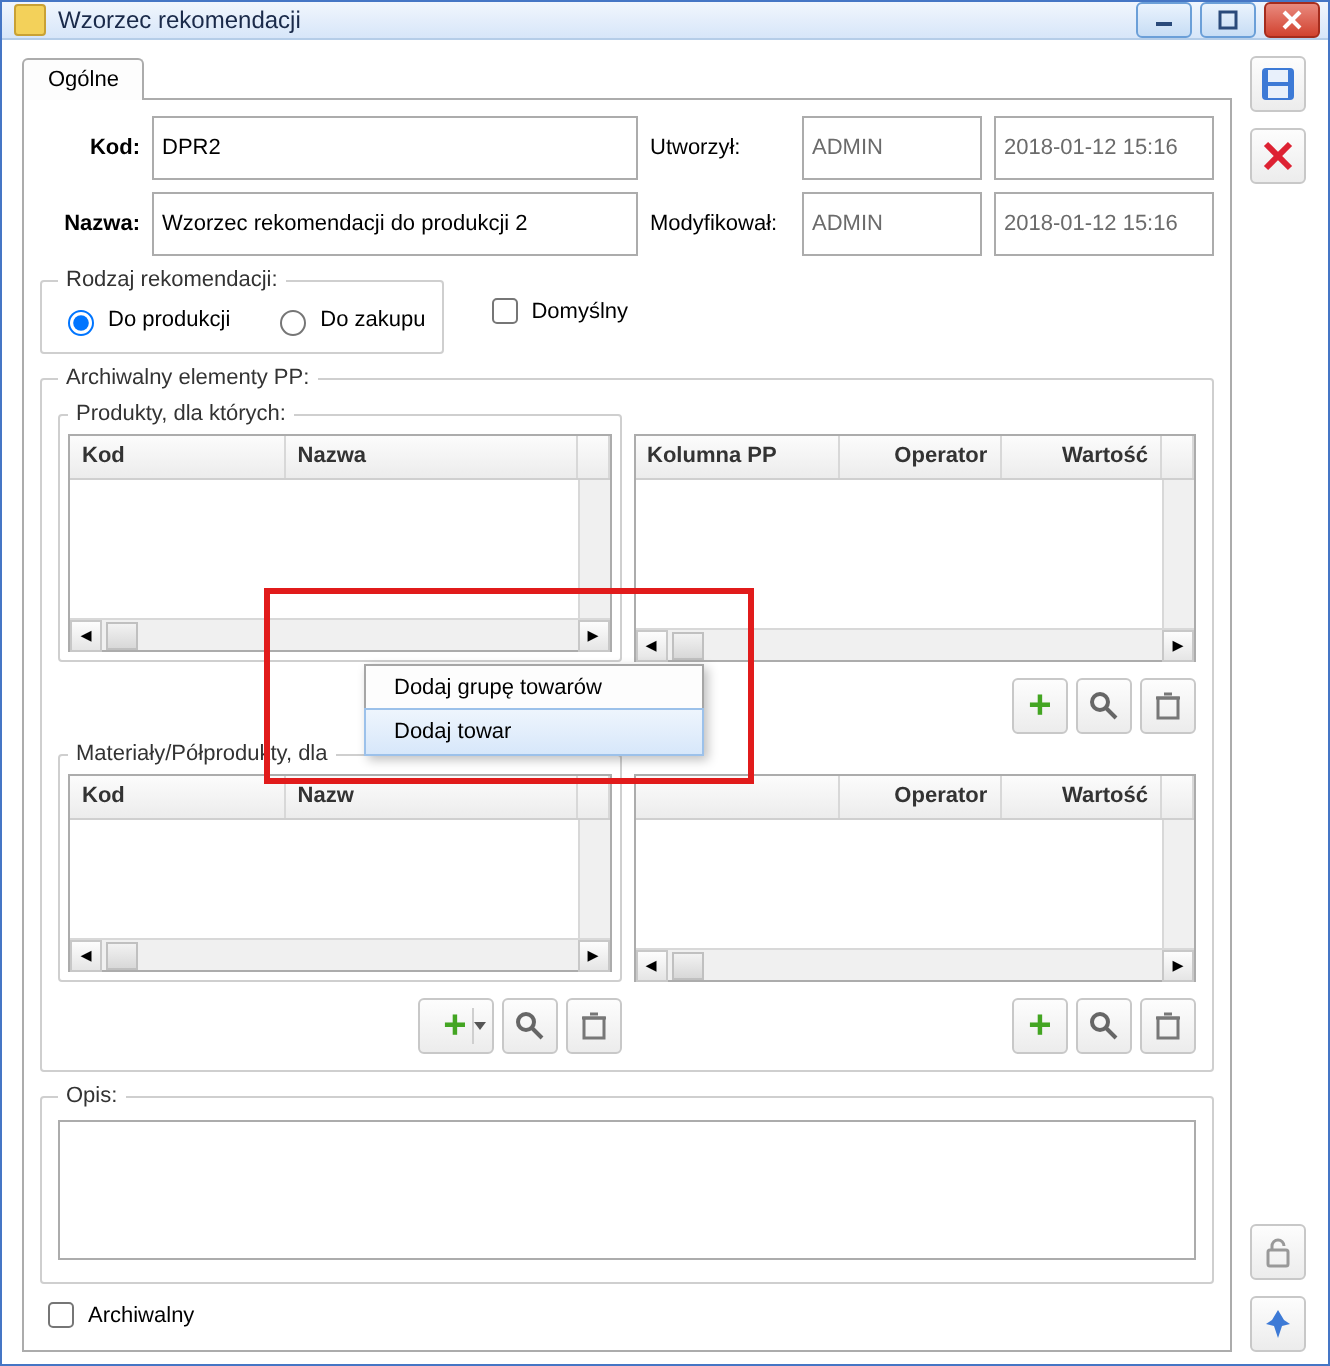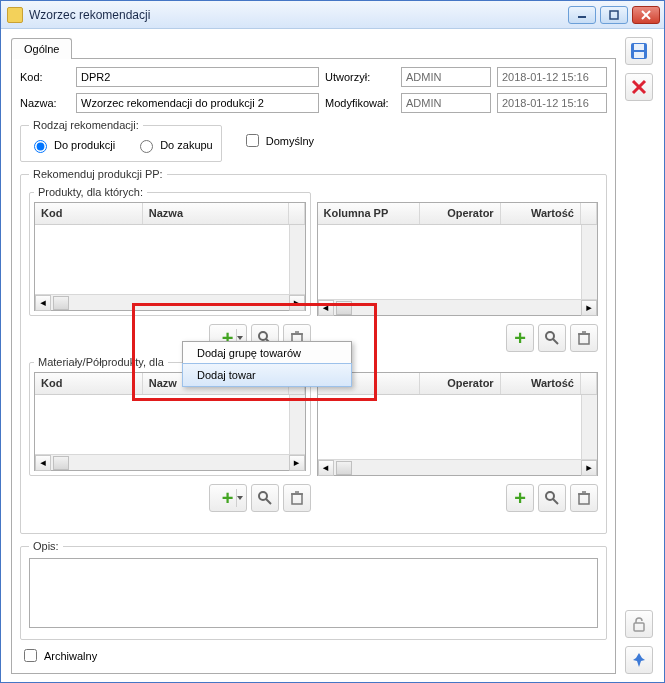--- a/index.html
+++ b/index.html
@@ -74,24 +74,24 @@
     border: 1px solid #acacac;
     padding: 8px;
     flex: 1;
     display: flex;
     flex-direction: column;
     gap: 6px;
     position: relative;
   }
 
   .form-row { display: flex; align-items: center; gap: 6px; }
-  .label { font-weight: normal; width: 50px; }
+  .label { font-weight: bold; width: 50px; text-align: right; }
   .input {
     border: 1px solid #acacac;
-    height: 20px;
+    height: 32px;
     padding: 2px 4px;
     font: inherit;
     background: #fff;
   }
   .input.ro { background: #fff; color: #6b6b6b; }
 
   fieldset.group {
     border: 1px solid #cfcfcf;
     border-radius: 2px;
     padding: 6px 8px 8px 8px;
@@ -285,21 +285,21 @@
               </label>
             </div>
           </fieldset>
           <label class="chk">
             <input type="checkbox" style="">
             <span>Domyślny</span>
           </label>
         </div>
 
         <fieldset class="group quad">
-          <legend>Rekomenduj produkcji PP:</legend>
+          <legend>Archiwalny elementy PP:</legend>
 
           <div class="half-row" style="height:130px">
             <div class="grid-wrap">
               <fieldset class="group">
                 <legend>Produkty, dla których:</legend>
                 <div class="grid">
                   <div class="grid-header">
                     <div class="col" style="flex:1">Kod</div>
                     <div class="col" style="flex:1.4">Nazwa</div>
                     <div class="col" style="width:16px"></div>

